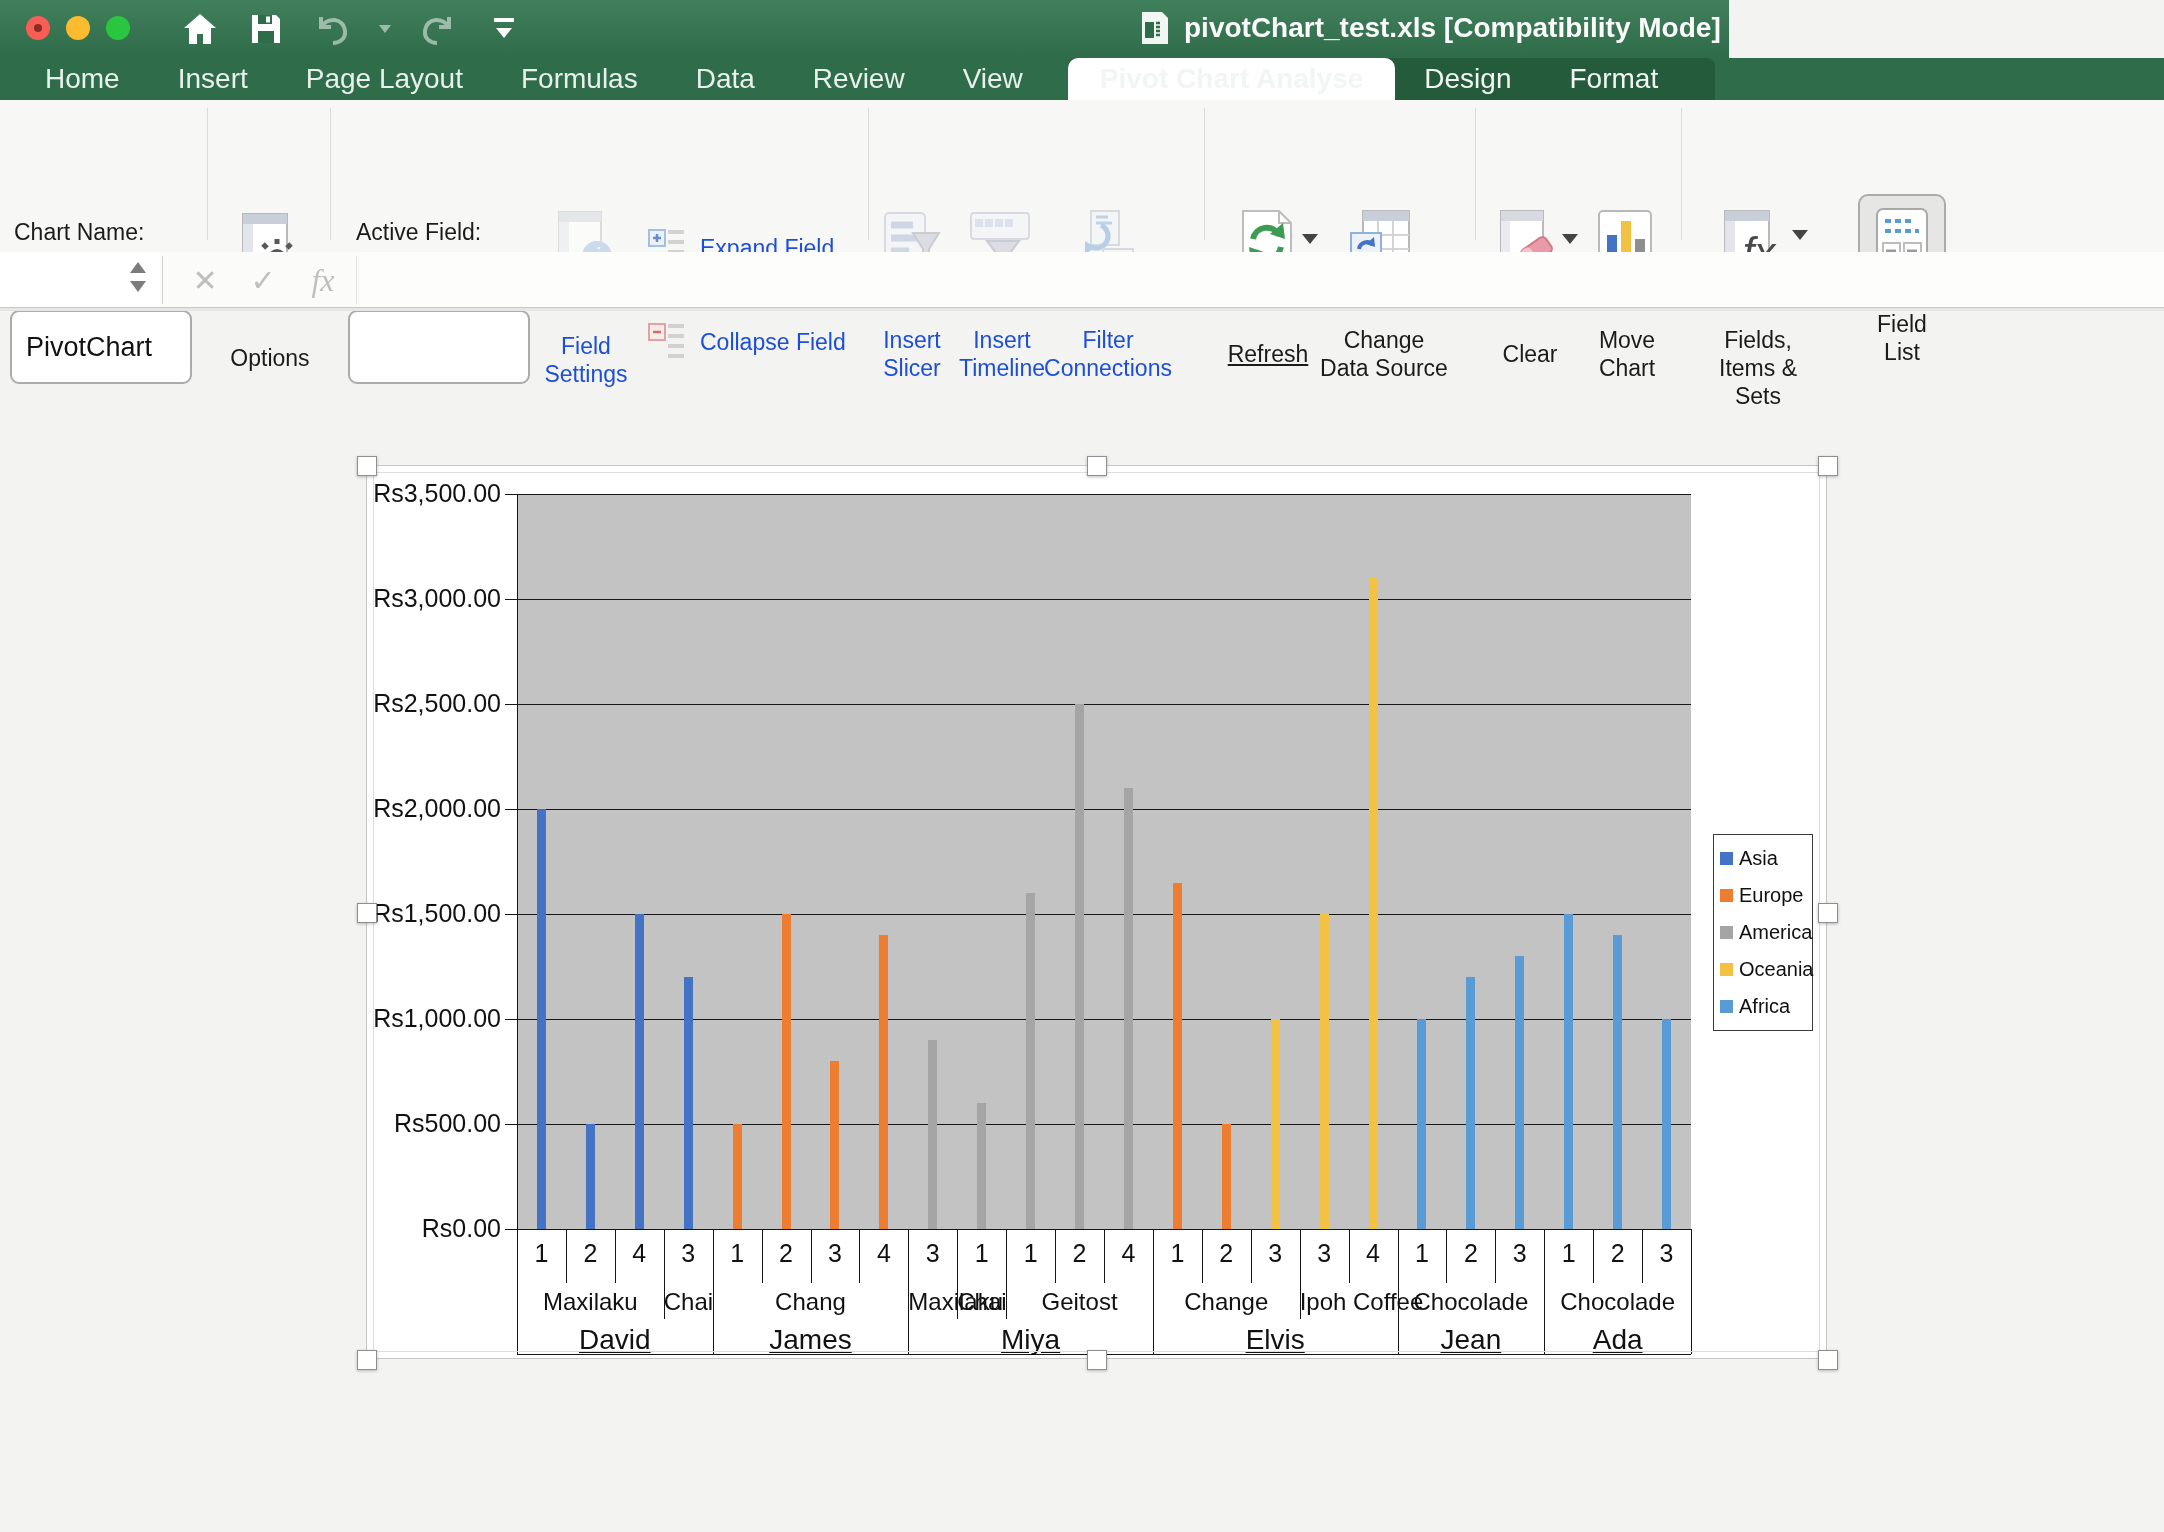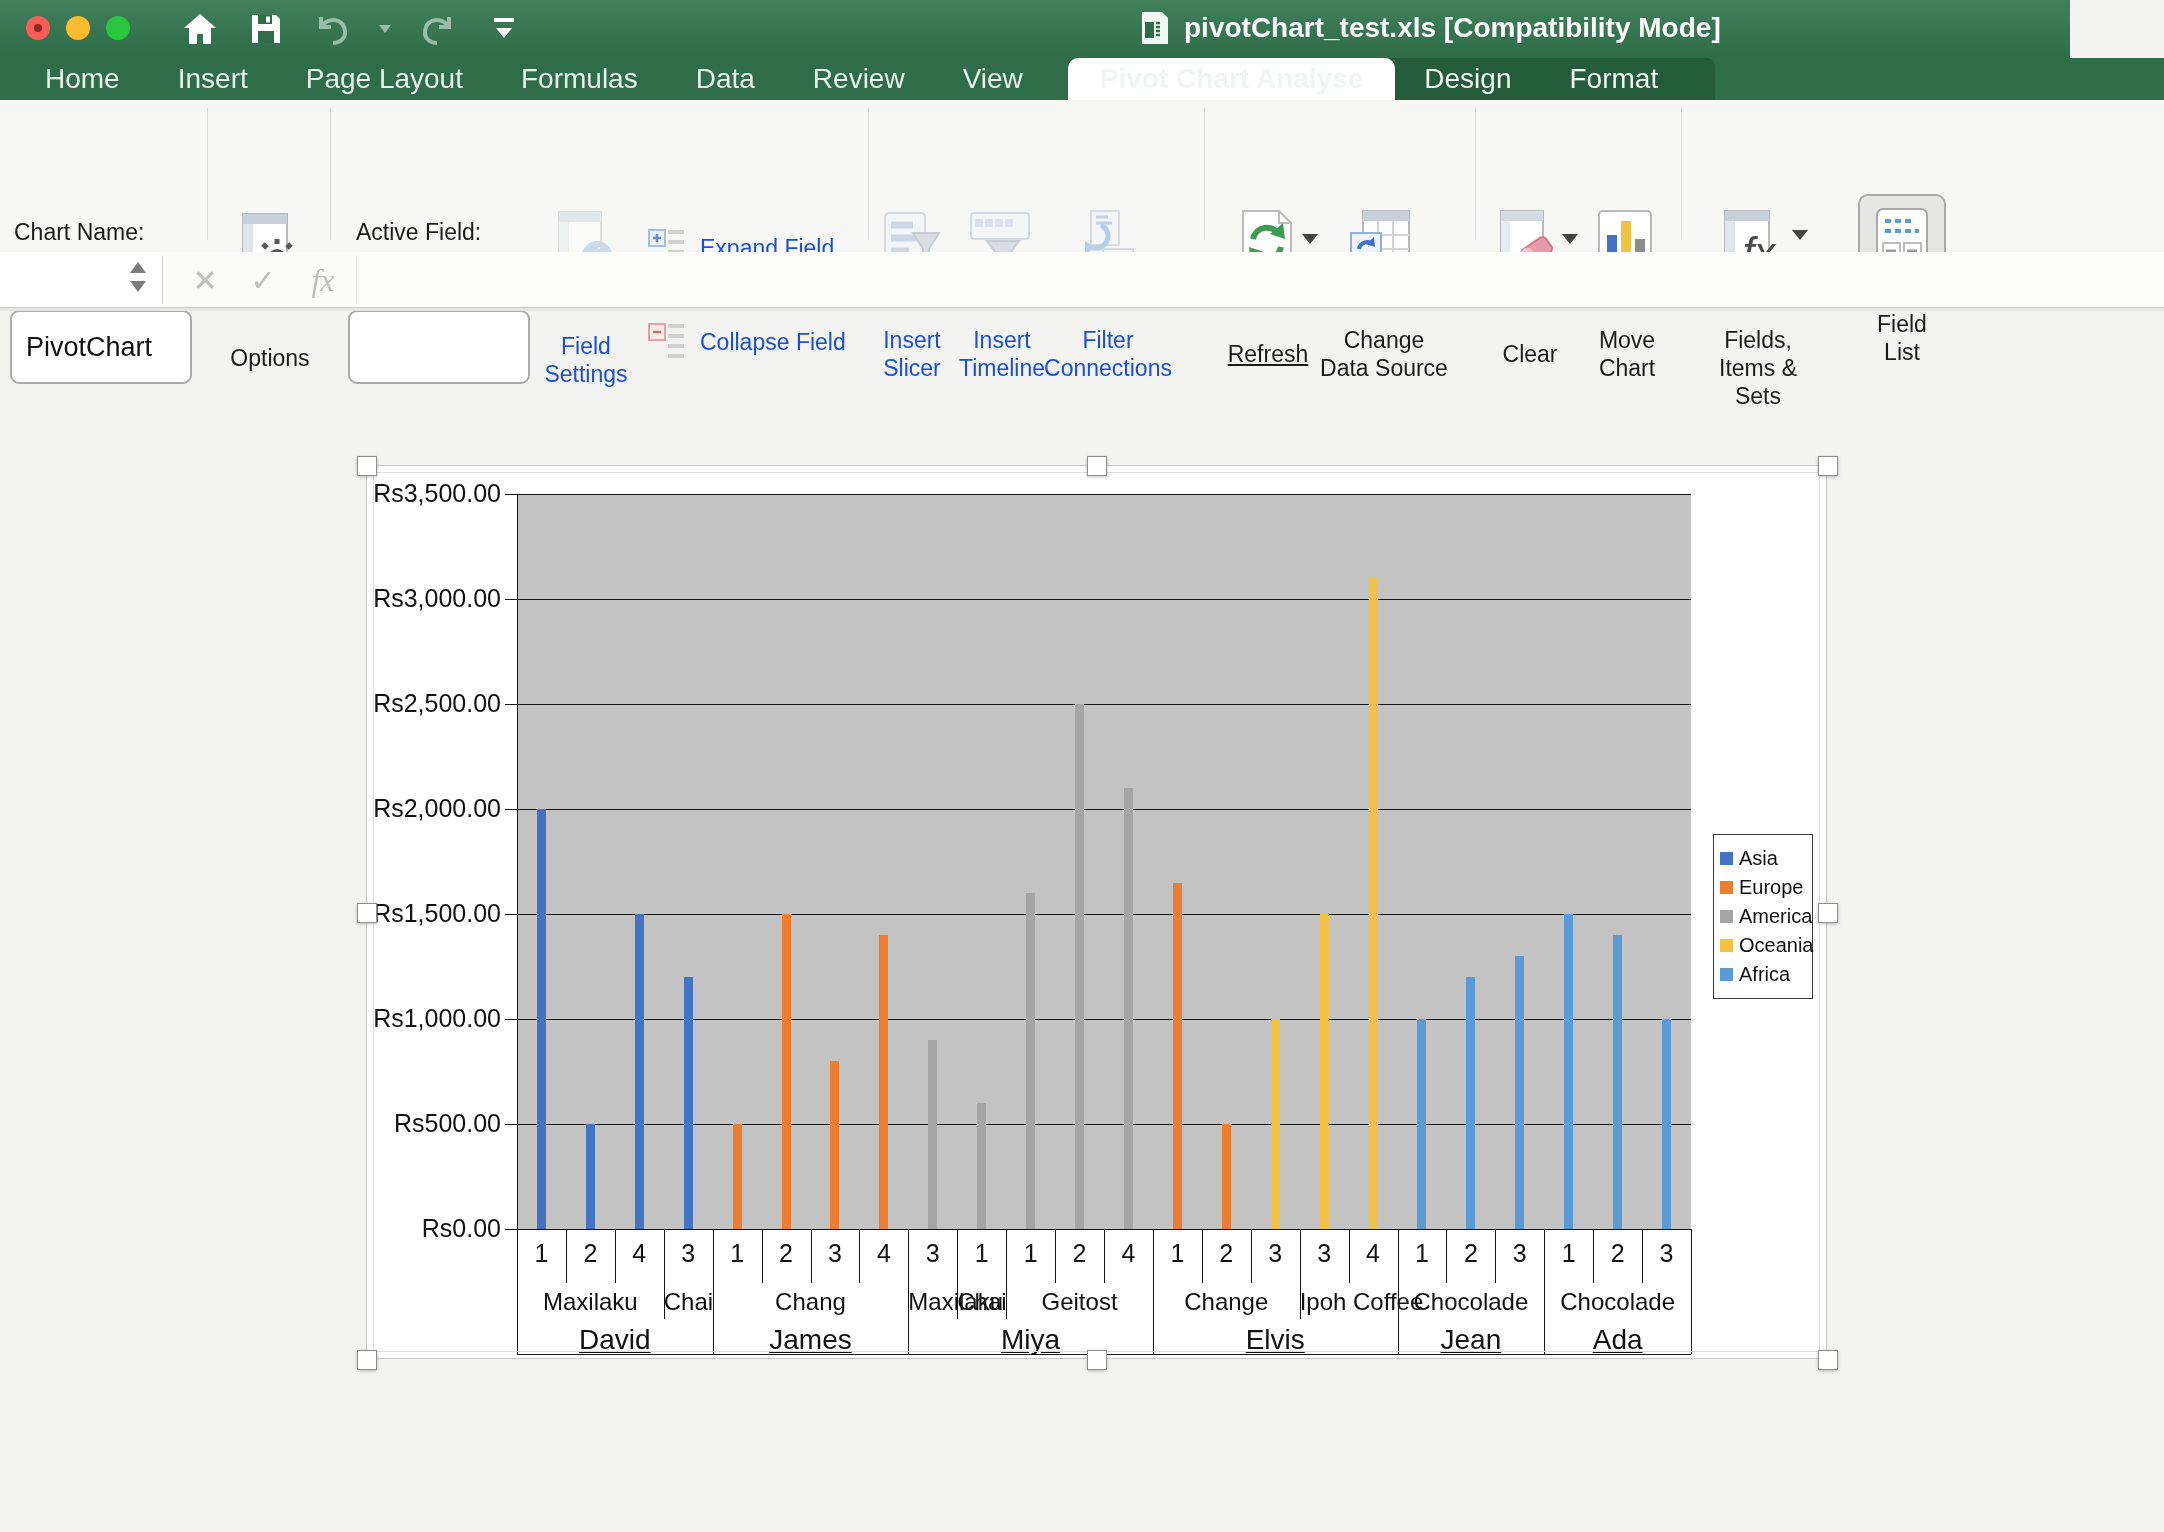--- a/index.html
+++ b/index.html
@@ -1,20 +1,20 @@
 <!DOCTYPE html>
 <html><head>
 <meta charset="utf-8">
 <style>
   html,body{margin:0;padding:0;background:#F3F3F2;}
   *{box-sizing:border-box;font-family:"Liberation Sans",sans-serif;}
   .app{position:relative;width:2164px;height:1532px;overflow:hidden;background:#F3F3F2;}
 
   
-  .titlebar{position:absolute;left:0;top:0;width:2070px;height:58px;
+  .titlebar{position:absolute;left:0;top:0;width:1729px;height:58px;
     background:linear-gradient(#41805D,#2F6C49);}
   .lights{position:absolute;left:26px;top:16px;display:flex;gap:16px;}
   .light{width:24px;height:24px;border-radius:50%;position:relative;}
   .light.red{background:#F95E56;}
   .light.red::after{content:"";position:absolute;left:8px;top:8px;width:8px;height:8px;border-radius:50%;background:#8e2a25;}
   .light.yellow{background:#FDBC2E;}
   .light.green{background:#2AC63F;}
   .tb-icons{position:absolute;left:180px;top:7px;display:flex;align-items:center;gap:26px;height:44px;}
   .tb-ic{width:40px;height:40px;display:flex;align-items:center;justify-content:center;}
   .dim{opacity:.5;}
@@ -70,21 +70,21 @@
   .gline{position:absolute;height:1px;background:#161616;}
   .bline{position:absolute;height:1px;background:#161616;}
   .vline{position:absolute;width:1px;background:#161616;}
   .tick{position:absolute;width:12px;height:1px;background:#161616;}
   .ylab{position:absolute;text-align:right;font-size:25px;}
   .qlab{position:absolute;text-align:center;font-size:25px;}
   .plab{position:absolute;text-align:center;font-size:24px;white-space:nowrap;}
   .glab{position:absolute;text-align:center;font-size:28px;text-decoration:underline;}
   .bar{position:absolute;width:9px;}
   #legend{position:absolute;left:1346px;top:368px;width:100px;background:#fff;border:1px solid #3a3a3a;
-    padding:9px 6px;display:flex;flex-direction:column;gap:0;}
+    padding:9px 6px;display:flex;flex-direction:column;gap:8px;}
   .lrow{display:flex;align-items:center;gap:6px;height:29px;}
   .lsw{width:13px;height:13px;flex:0 0 13px;}
   .ltxt{font-size:20px;color:#111;white-space:nowrap;}
 
   svg{display:block;}
 </style>
 </head>
 <body>
 
 <div class="app">

